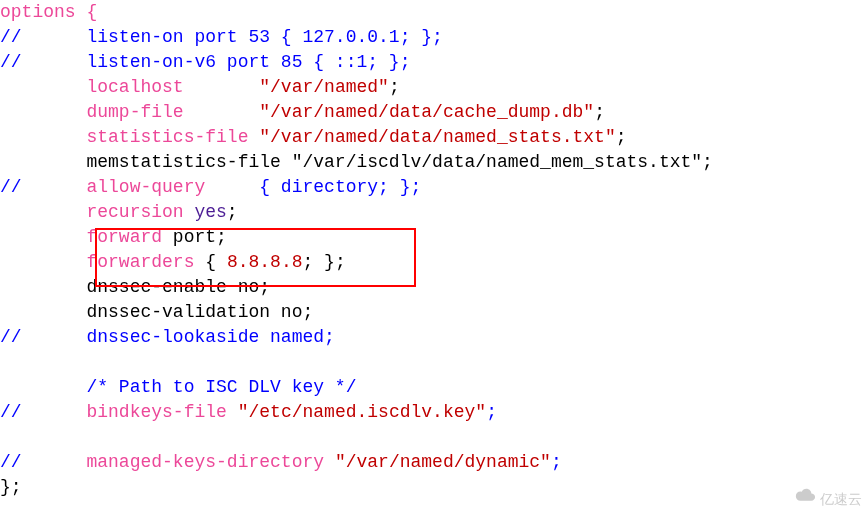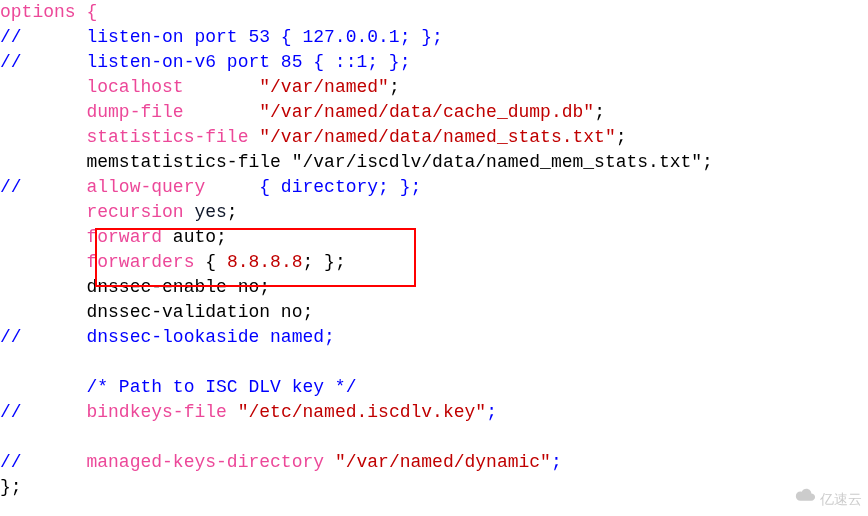--- a/index.html
+++ b/index.html
@@ -16,21 +16,21 @@
       position: relative;
     }
     .code {
       white-space: pre;
       position: relative;
     }
     .kw    { color: #ec4899; } 
     .cmt   { color: #0000ff; } 
     .str   { color: #c00000; } 
     .txt   { color: #000000; }
-    .grn   { color: #0f172a; } 
+    .grn   { color: #4c1d95; } 
     .highlight-box {
       position: absolute;
       border: 2px solid #ff0000;
       left: 95px;
       top: 228px;
       width: 317px;
       height: 55px;
       pointer-events: none;
     }
     .watermark {
@@ -56,21 +56,21 @@
 
 <div class="code"><span class="kw">options {</span>
 <span class="cmt">//</span>      <span class="cmt">listen-on port 53 { 127.0.0.1; };</span>
 <span class="cmt">//</span>      <span class="cmt">listen-on-v6 port 85 { ::1; };</span>
         <span class="kw">localhost</span>       <span class="str">"/var/named"</span><span class="txt">;</span>
         <span class="kw">dump-file</span>       <span class="str">"/var/named/data/cache_dump.db"</span><span class="txt">;</span>
         <span class="kw">statistics-file</span> <span class="str">"/var/named/data/named_stats.txt"</span><span class="txt">;</span>
         <span class="txt">memstatistics-file "/var/iscdlv/data/named_mem_stats.txt";</span>
 <span class="cmt">//</span>      <span class="kw">allow-query</span>     <span class="cmt">{ directory; };</span>
         <span class="kw">recursion</span> <span class="grn">yes</span><span class="txt">;</span>
-        <span class="kw">forward</span> <span class="txt">auto;</span>
+        <span class="kw">forward</span> <span class="txt">port;</span>
         <span class="kw">forwarders</span> <span class="txt">{ </span><span class="str">8.8.8.8</span><span class="txt">; };</span>
         <span class="txt">dnssec-enable no;</span>
         <span class="txt">dnssec-validation no;</span>
 <span class="cmt">//</span>      <span class="cmt">dnssec-lookaside named;</span>
 
         <span class="cmt">/* Path to ISC DLV key */</span>
 <span class="cmt">//</span>      <span class="kw">bindkeys-file</span> <span class="str">"/etc/named.iscdlv.key"</span><span class="cmt">;</span>
 
 <span class="cmt">//</span>      <span class="kw">managed-keys-directory</span> <span class="str">"/var/named/dynamic"</span><span class="cmt">;</span>
 <span class="txt">};</span></div>

